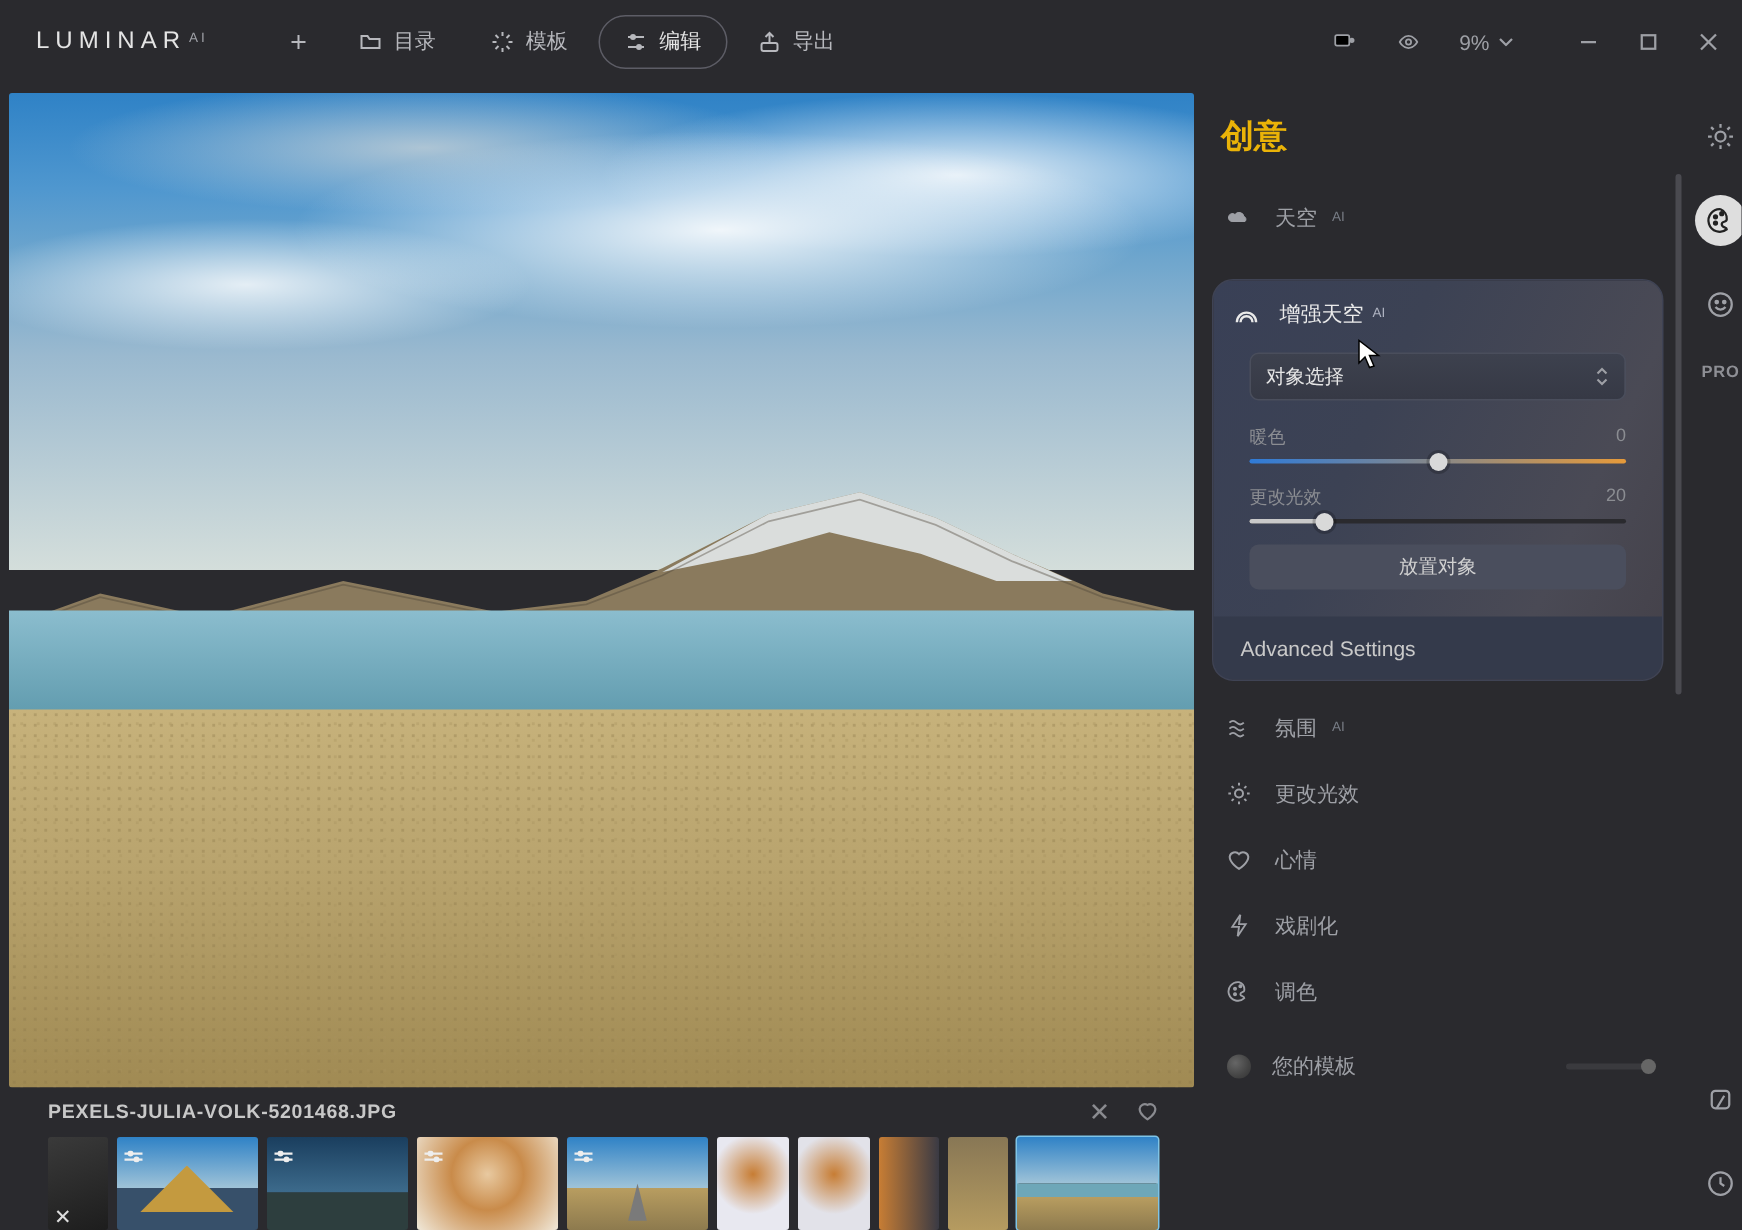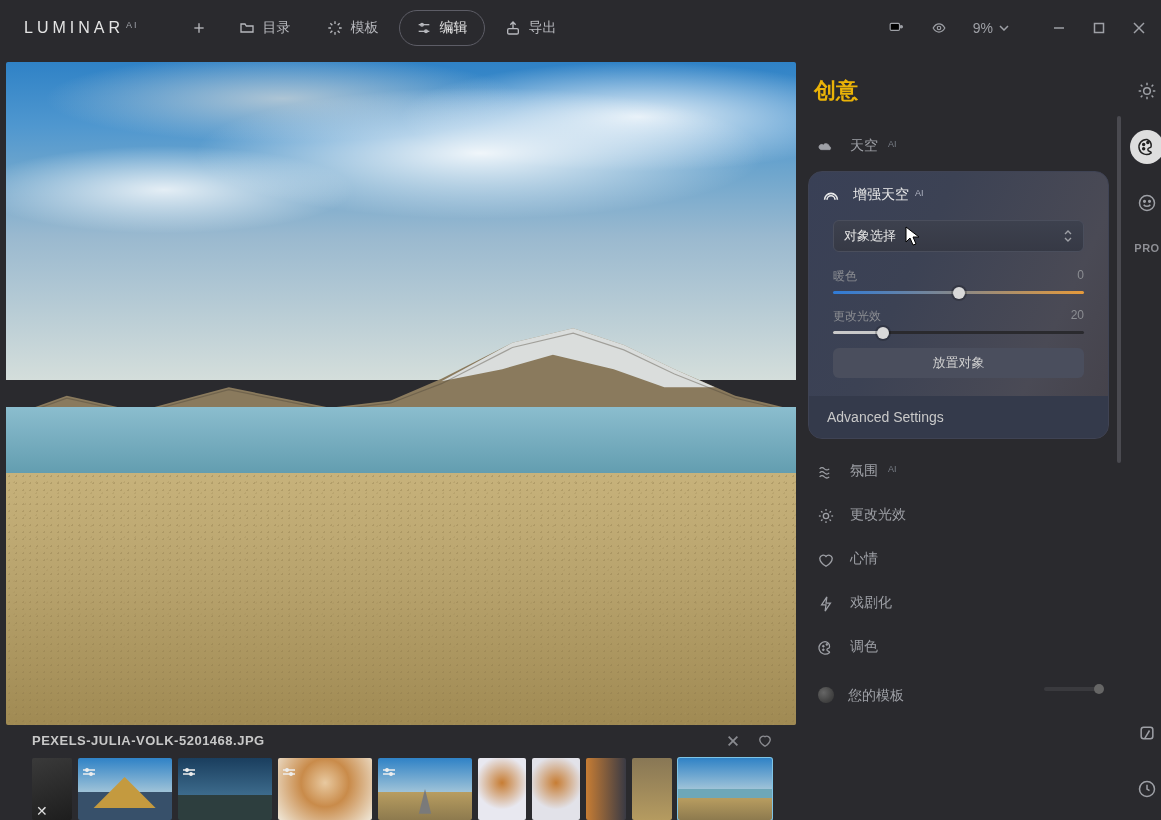--- a/index.html
+++ b/index.html
@@ -51,44 +51,44 @@
   .thumb .badge svg{width:14px; height:8px; stroke:#eee; stroke-width:1.5;}
   .thumb .close{position:absolute; bottom:2px; left:4px; color:#ddd; font-size:14px; line-height:1;}
   
   
   .rightpanel { flex:0 0 325px; padding: 16px 4px 0 12px; position:relative; }
   .rightpanel .scroll { height:100%; overflow-y:auto; padding-right:8px;}
   .rightpanel .scroll::-webkit-scrollbar{width:4px;} 
   .rightpanel .scroll::-webkit-scrollbar-thumb{background:#4a4a50; border-radius:2px;}
   .panelTitle { font-size:22px; color:#eab308; font-weight:600; margin: 4px 4px 18px 6px;}
   
-  .tool-row { display:flex; align-items:flex-end; gap:16px; padding:13px 10px; color:#9ea0a6; font-size:14px; cursor:pointer; border-radius:10px;}
+  .tool-row { display:flex; align-items:flex-start; gap:16px; padding:13px 10px; color:#9ea0a6; font-size:14px; cursor:pointer; border-radius:10px;}
   .tool-row .ai-badge{ font-size:9px; margin-left:-6px; align-self:flex-start; margin-top:2px; color:#777c85;}
   .tool-row svg{ width:16px; height:16px; stroke:#9ea0a6; fill:none;}
   
-  .tool-card { border:1px solid #3f4354; border-radius:14px; overflow:hidden; margin:3px 0 10px 0; background:linear-gradient(115deg,#394056 0%,#3c4254 35%,#4a4a55 75%,#444149 100%);}
+  .tool-card { border:1px solid #3f4354; border-radius:14px; overflow:hidden; margin:18px 0 10px 0; background:linear-gradient(115deg,#394056 0%,#3c4254 35%,#4a4a55 75%,#444149 100%);}
   .tool-card .card-head{ display:flex; align-items:center; gap:14px; padding:14px 14px; color:#eaeaea; font-size:14px;}
   .tool-card .card-head svg{ width:16px; height:12px; stroke:none; fill:#eaeaea;}
   .tool-card .card-body{ padding:2px 24px 18px 24px;}
   
   .select { background:linear-gradient(#3d414e,#363945); border:1px solid #4a4e5c; border-radius:6px; padding:6px 10px; color:#e6e6e6; font-size:13px; display:flex; align-items:center; justify-content:space-between; cursor:pointer; margin-bottom:16px;}
   .select svg{width:10px; height:14px; fill:#9ea0a6;}
   
   .slider-row { margin-bottom:14px;}
   .slider-row .lbls{ display:flex; justify-content:space-between; font-size:12px; color:#8b8d92; margin-bottom:6px;}
   .slider-track{ height:3px; background:#2a2a2e; position:relative; border-radius:2px;}
   .slider-track.default .fill{position:absolute; left:0; top:0; bottom:0; background:#c9c9c9; border-radius:2px;}
   .slider-track.warm{ background:linear-gradient(90deg,#2f7bd8 0%,#888 50%,#e69a3a 100%);}  
   .slider-thumb{ position:absolute; top:50%; width:12px; height:12px; background:#d9d9d9; border-radius:50%; transform:translate(-50%,-50%); box-shadow:0 0 0 2px rgba(0,0,0,.2);}
   
   .pillbtn{ display:flex; align-items:center; justify-content:center; height:30px; background:#4a4e5d; border-radius:6px; color:#d0d0d0; font-size:13px; cursor:pointer; margin-top:6px;}
   
   .adv{ background:#343a4b; padding:13px 18px; color:#c9c9c9; font-size:14px; cursor:pointer;}
   
-  .template-row{ display:flex; gap:14px; padding:18px 10px 10px 10px; color:#9ea0a6; font-size:14px;}
+  .template-row{ display:flex; align-items:center; gap:14px; padding:18px 10px 10px 10px; color:#9ea0a6; font-size:14px;}
   .template-row .dot{width:16px; height:16px; border-radius:50%; background:radial-gradient(circle at 35% 35%, #666 0%, #444 60%, #333 100%); }
   .template-row .slider{ flex:1; height:4px; background:#3a3a3e; border-radius:2px; margin-left:auto; position:relative; max-width:55px;}
   .template-row .slider::after{content:""; position:absolute; right:0; top:50%; width:10px; height:10px; background:#666; border-radius:50%; transform:translate(50%,-50%);}
   
   
   .toolrail { flex:0 0 52px; display:flex; flex-direction:column; align-items:center; gap:22px; padding-top:18px;}
   .toolrail .tbtn { width:34px; height:34px; display:flex; align-items:center; justify-content:center; border-radius:50%; cursor:pointer; color:#9ea0a6;}
   .toolrail .tbtn.active{ background:#dedede; color:#222;}
   .toolrail .spacer{ flex:1;}
   .toolrail svg{ width:20px; height:20px; }

